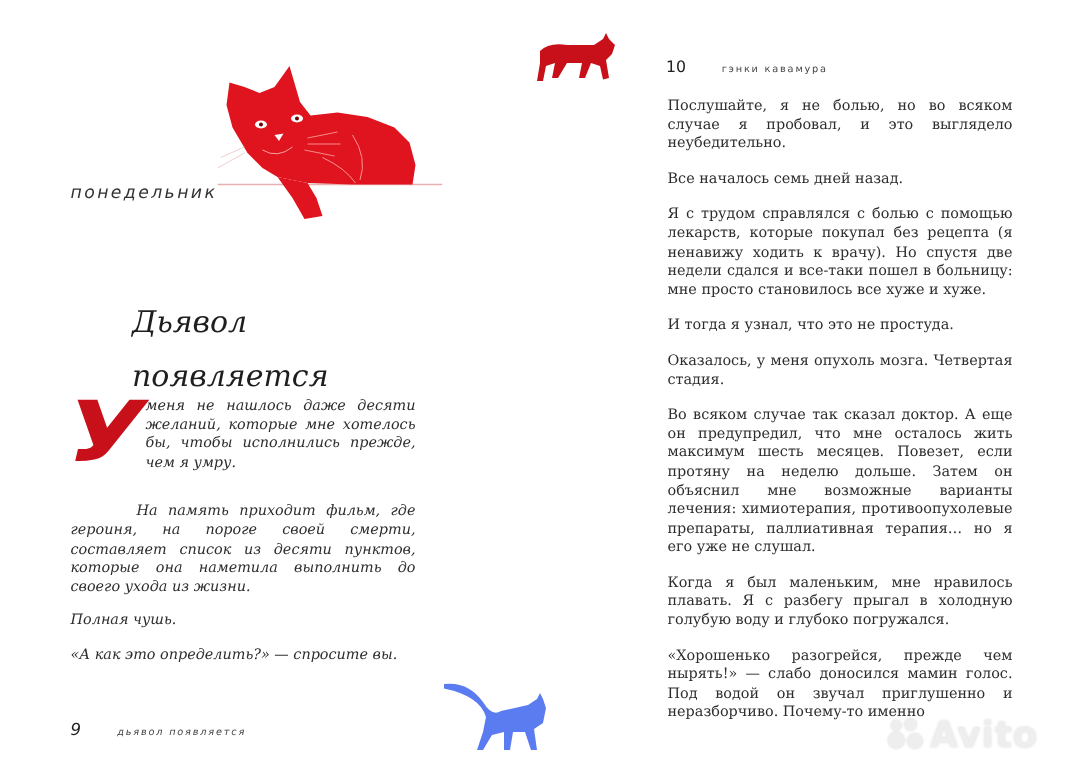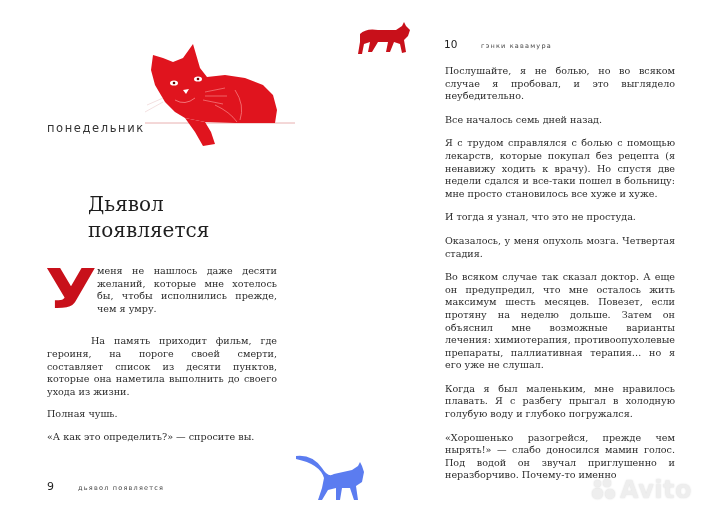--- a/index.html
+++ b/index.html
@@ -2,39 +2,39 @@
 <html><head>
 <meta charset="utf-8">
 <style>
   html, body { margin:0; padding:0; }
   body {
     width:720px; height:517px; position:relative; overflow:hidden;
     background:#ffffff;
     font-family:"DejaVu Serif", serif;
     color:#2a2a2a;
   }
-  .page { position:absolute; top:0; height:517px; }
+  .page { position:absolute; top:0; height:517px;font-style:italic; }
   .page-left { left:0; width:360px; }
   .page-right { left:360px; width:360px; }
 
   .cat-sitting { position:absolute; left:145px; top:40px; width:150px; height:110px; }
   .cat-walk-red { position:absolute; left:358px; top:22px; width:54px; height:36px; }
   .cat-walk-blue { position:absolute; left:294px; top:452px; width:76px; height:52px; }
 
   .weekday {
     position:absolute; left:47px; top:121px;
     font-family:"DejaVu Sans", sans-serif; font-size:11.5px;
     letter-spacing:1.6px; color:#333;
   }
   .chapter-title {
     position:absolute; left:88px; top:178px; width:220px;
     font-family:"DejaVu Serif", serif; font-size:20px; line-height:26px;
     color:#1e1e1e; font-weight:normal;
   }
-  .chapter-title span { display:block; }
+  .chapter-title span { display:block;margin-top:10px; }
 
   .body-left {
     position:absolute; left:47px; top:265px; width:230px;
     font-size:9.6px; line-height:12.6px; text-align:justify; color:#2c2c2c;
   }
   .body-left p { margin:0 0 10px 0; }
   .dropcap {
     float:left; font-family:"DejaVu Sans", sans-serif; font-weight:bold;
     color:#c8101a; font-size:56px; line-height:44px; margin:2px 6px 0 -2px;
     transform:scaleX(1.2);

